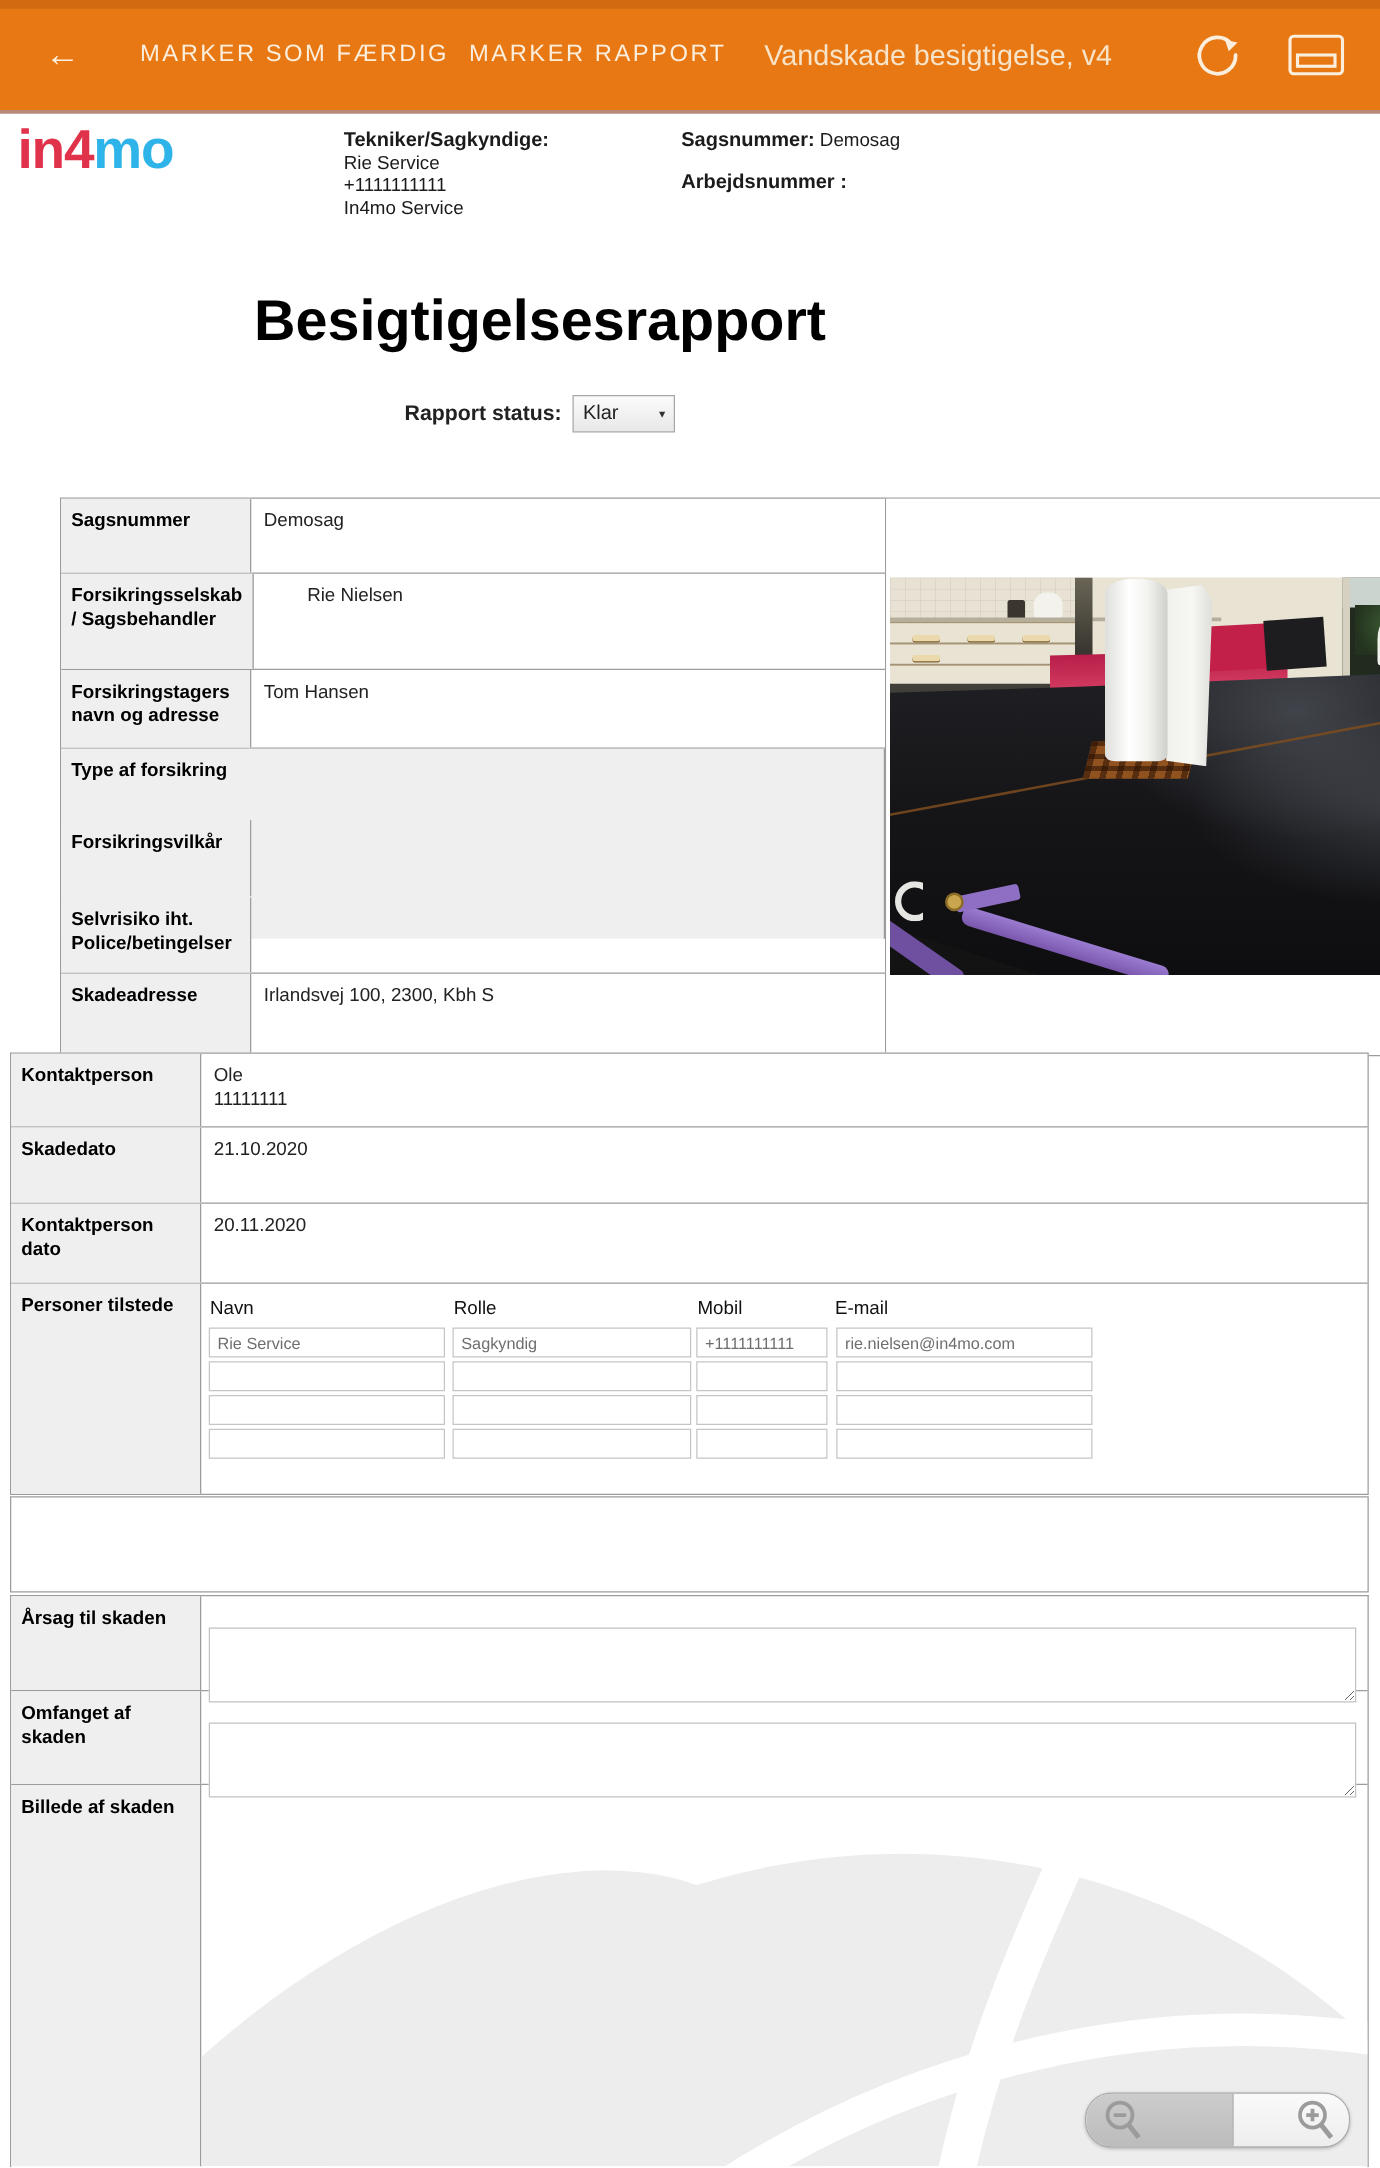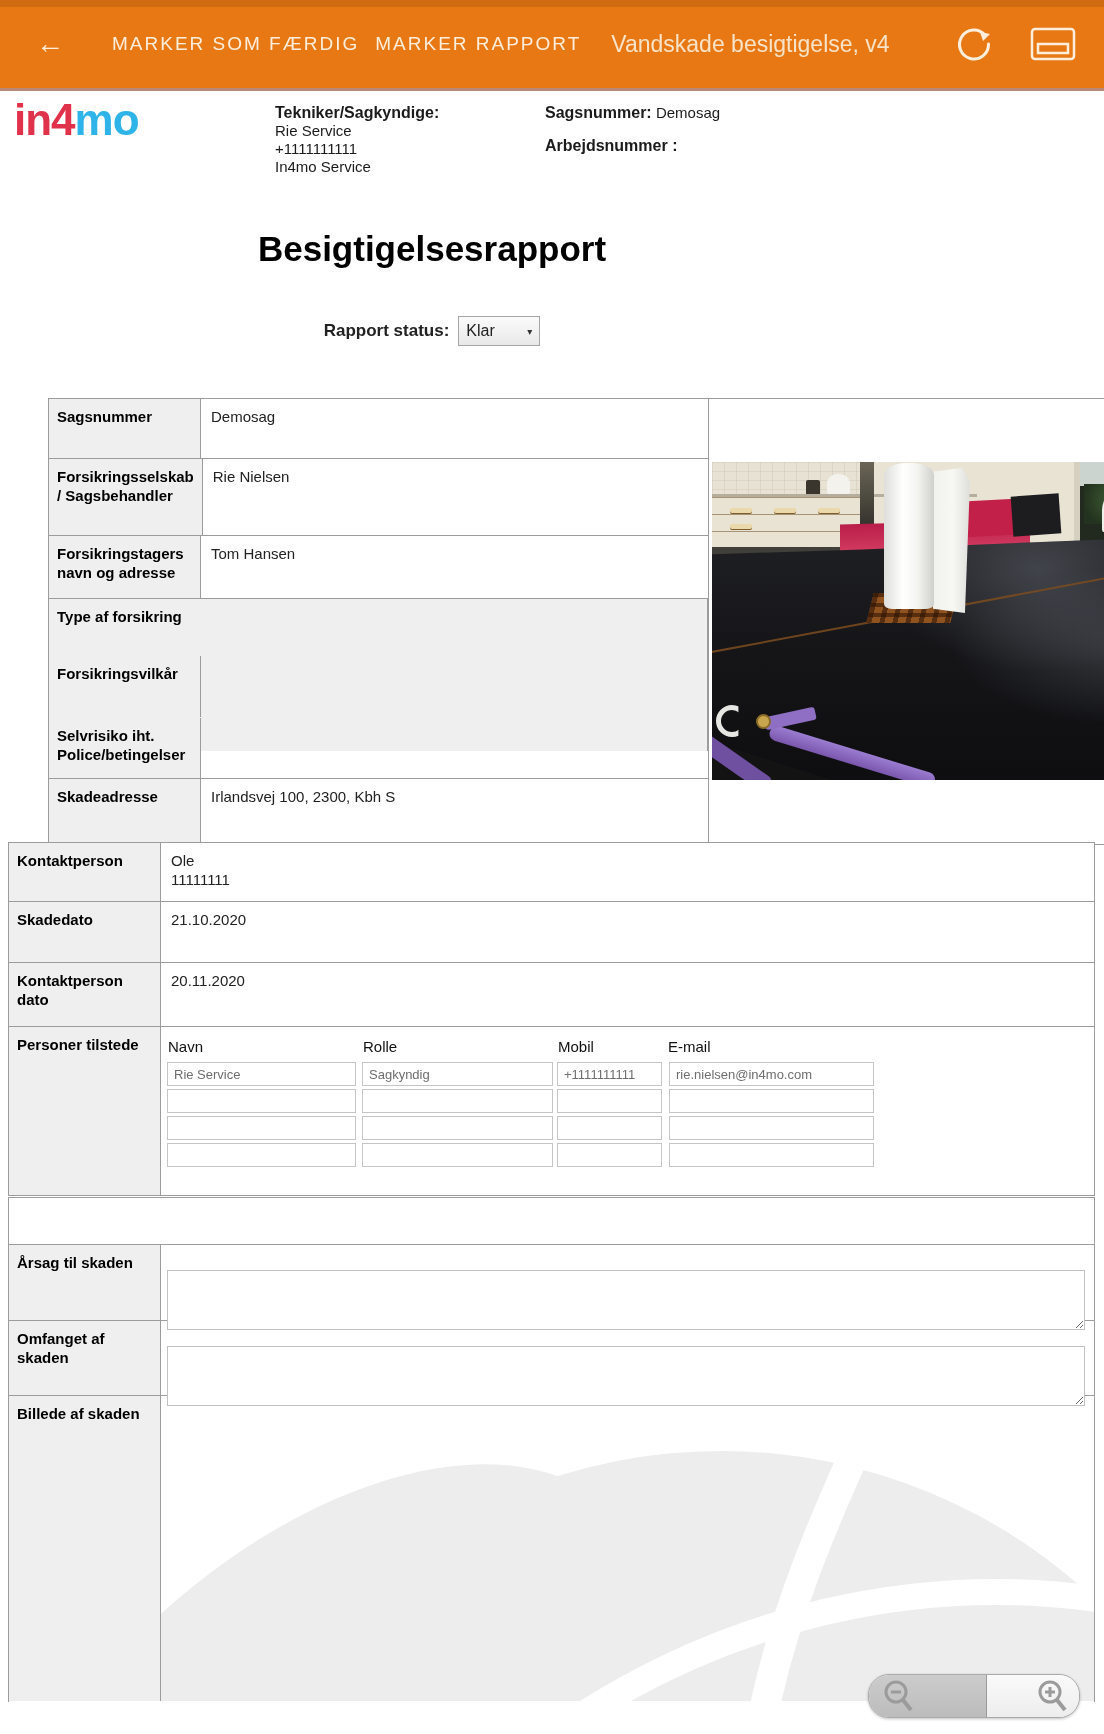--- a/index.html
+++ b/index.html
@@ -22,21 +22,21 @@
   .logo{position:absolute;left:14px;top:98px;font-size:44px;font-weight:bold;letter-spacing:-1px;line-height:1;}
   .logo .p1{color:#e0334b;}
   .logo .p2{color:#2eb4e8;}
   .tek{position:absolute;left:275px;top:104px;font-size:15px;line-height:18px;color:#1b1b1b;}
   .tek .b{font-weight:bold;font-size:16px;}
   .case{position:absolute;left:545px;top:104px;font-size:15px;color:#1b1b1b;}
   .case .b{font-weight:bold;font-size:16px;}
   .case .row2{margin-top:15px;}
 
   .rep-title{position:absolute;left:0;top:229px;width:864px;text-align:center;
-             font-size:35px;font-weight:bold;color:#000;}
+             font-size:46px;font-weight:bold;color:#000;}
   .status-row{position:absolute;left:0;top:316px;width:864px;text-align:center;}
   .status-inner{display:inline-flex;align-items:center;text-align:right;}
   .status-label{font-size:17px;font-weight:bold;margin-right:9px;}
   .select{display:inline-flex;align-items:center;justify-content:space-between;width:82px;height:30px;
           border:1px solid #a6a6a6;background:linear-gradient(#fbfbfb,#e8e8e8);
           font-size:16px;padding:0 7px;box-sizing:border-box;cursor:pointer;}
   .select .arrow{font-size:10px;color:#333;}
 
   
   .t{position:absolute;left:8px;width:1087px;border:1px solid #9c9c9c;background:#fff;box-sizing:border-box;}
@@ -175,21 +175,21 @@
       </span>
     </span>
   </div>
 
   <div class="t t1" style="top:398px;height:447px;">
     <div class="t1-left">
       <div class="tr" style="height:60px;">
         <div class="tl">Sagsnummer</div>
         <div class="tv">Demosag</div>
       </div>
-      <div class="tr" style="height:77px;">
+      <div class="tr" style="height:77px;gap:33px;">
         <div class="tl">Forsikringsselskab / Sagsbehandler</div>
         <div class="tv">Rie Nielsen</div>
       </div>
       <div class="tr" style="height:63px;">
         <div class="tl">Forsikringstagers navn og adresse</div>
         <div class="tv">Tom Hansen</div>
       </div>
       <div class="tr" style="height:57px;flex-direction:column;">
         <div class="tl">Type af forsikring</div>
         <div class="tv"></div>
@@ -285,21 +285,21 @@
         <input class="pers-input pi-navn pr3" value="" style="">
         <input class="pers-input pi-rolle pr3" value="" style="">
         <input class="pers-input pi-mobil pr3" value="" style="">
         <input class="pers-input pi-email pr3" value="" style="">
       </div>
     </div>
   </div>
 
   <div class="gaprow"></div>
 
-  <div class="t" style="top:1244px;height:458px;border-bottom:none;">
+  <div class="t" style="top:1276px;height:458px;border-bottom:none;">
     <div class="tr" style="height:76px;">
       <div class="tl">Årsag til skaden</div>
       <div class="tv" style="padding:0;">
         <textarea class="ta" style=""></textarea>
       </div>
     </div>
     <div class="tr" style="height:75px;">
       <div class="tl">Omfanget af skaden</div>
       <div class="tv" style="padding:0;">
         <textarea class="ta" style=""></textarea>

